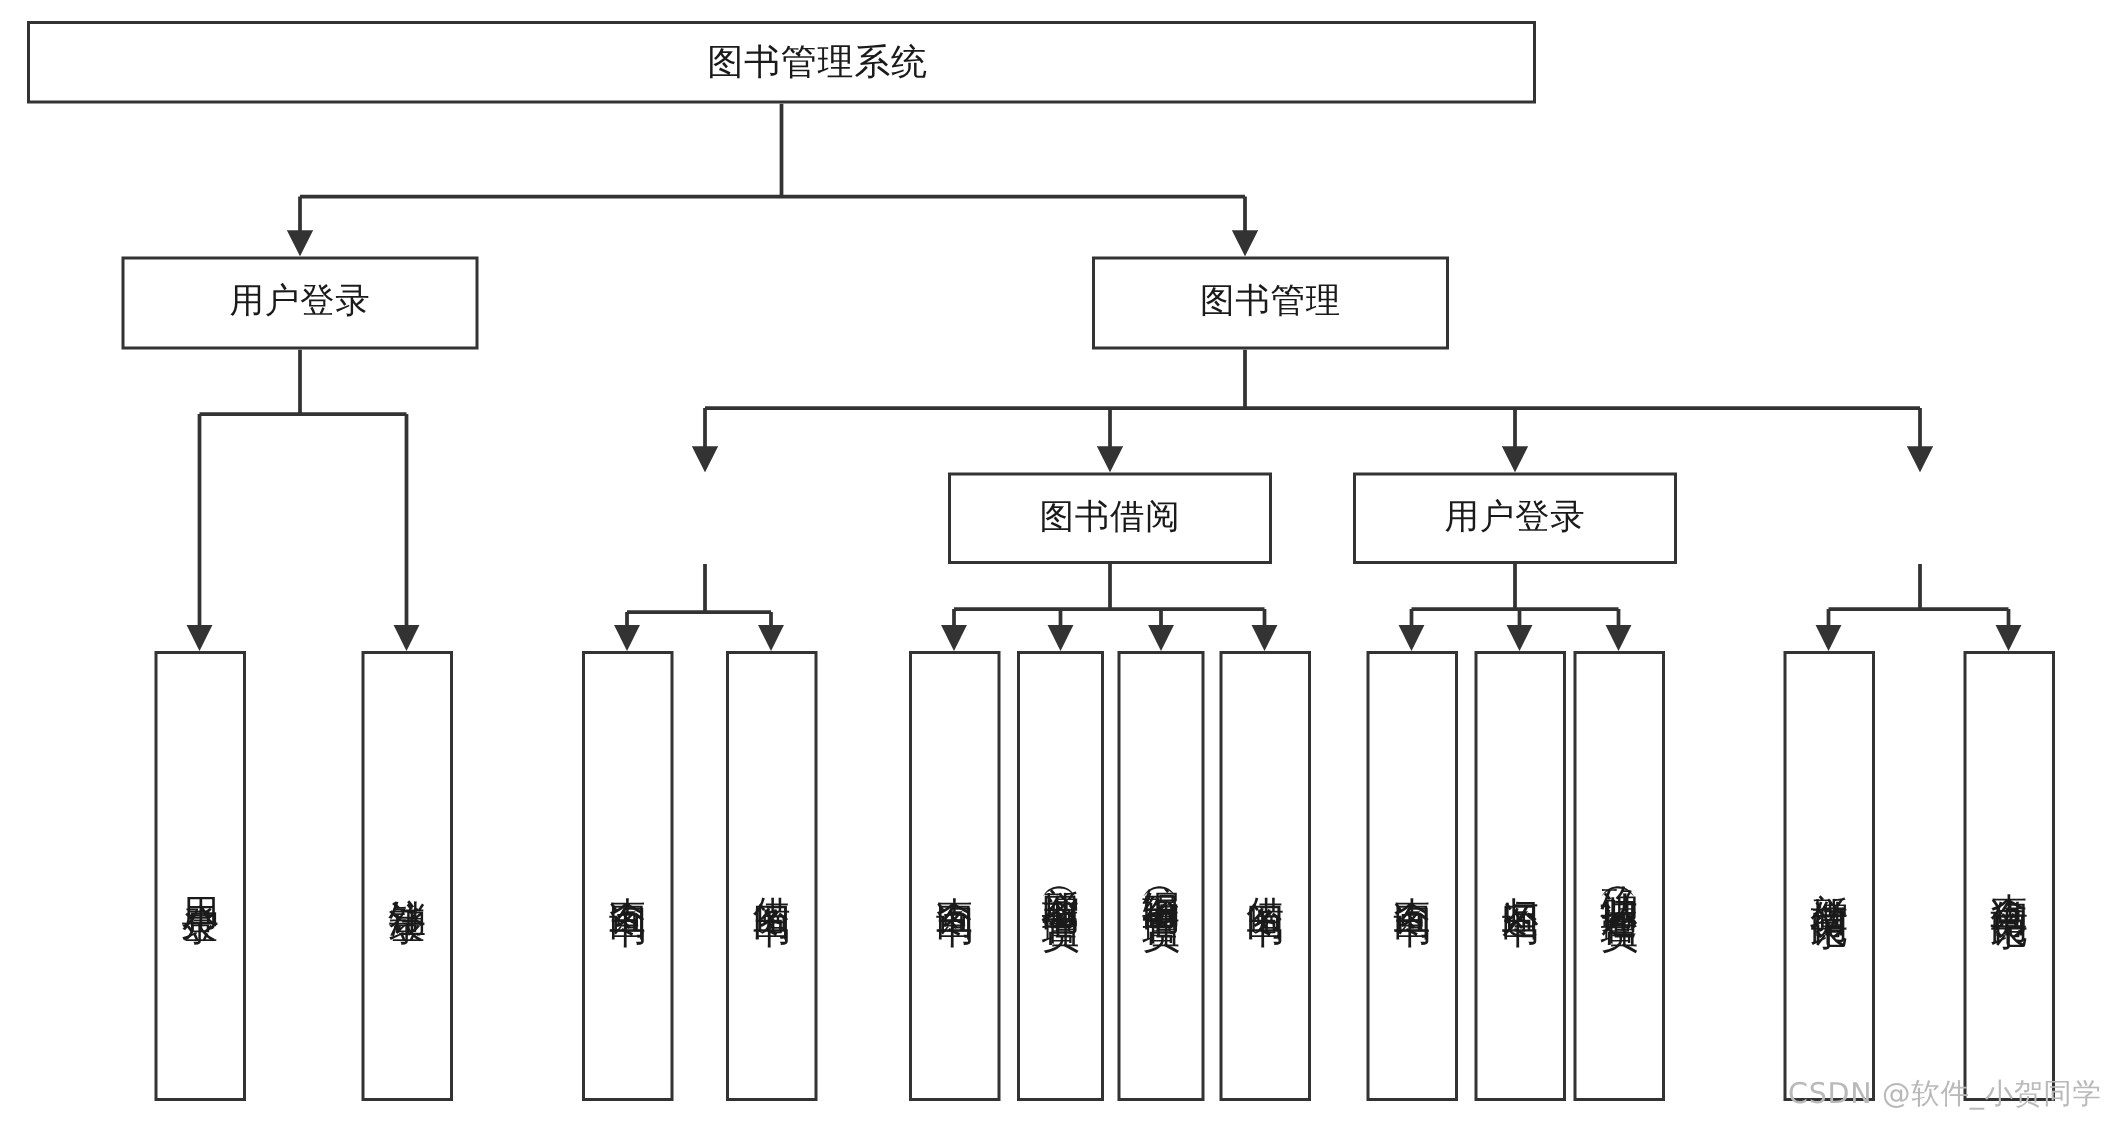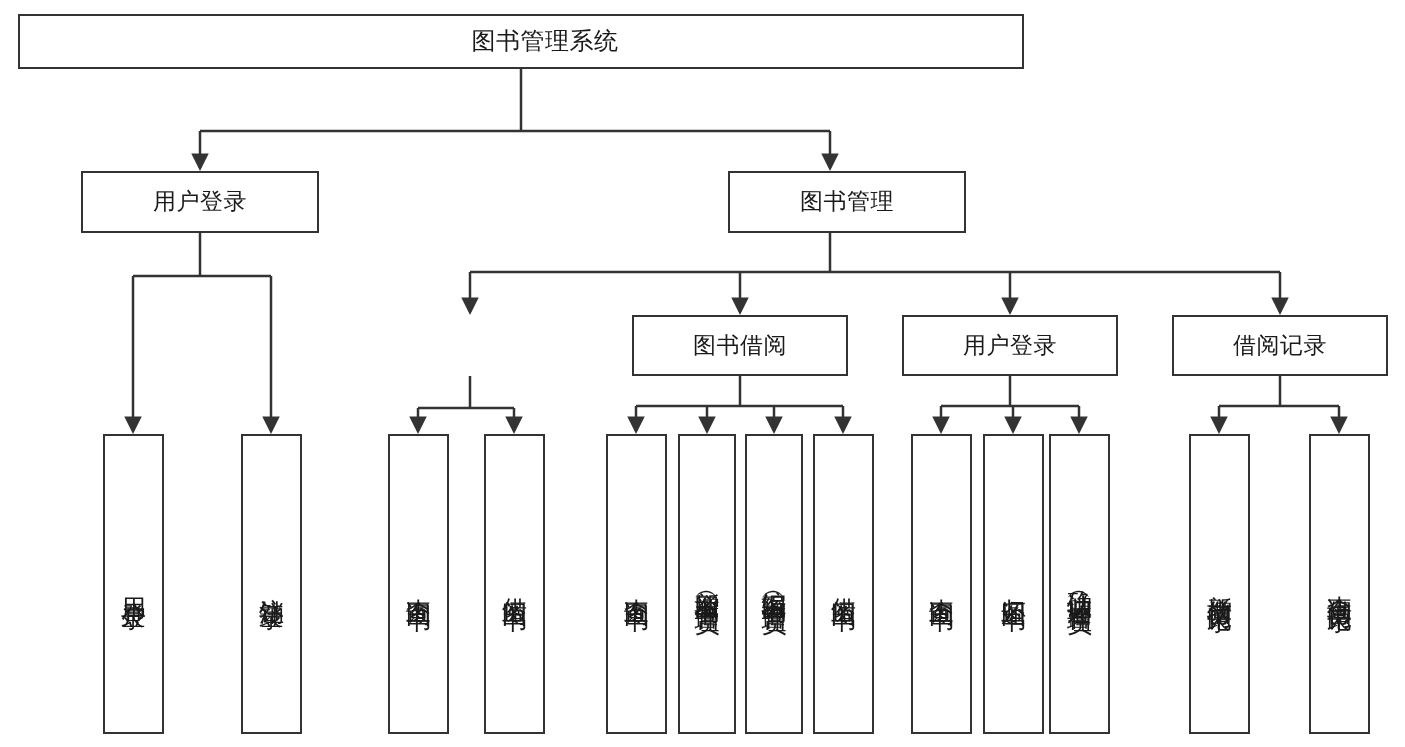--- a/index.html
+++ b/index.html
@@ -136,23 +136,20 @@
   <div class="node horiz" style="left:711px; top:171px; width:238px; height:62px;margin-left:17px;">
     <span class="label">图书管理</span>
   </div>
 
   <div class="node horiz" style="left:632px; top:315px; width:216px; height:61px;">
     <span class="label">图书借阅</span>
   </div>
   <div class="node horiz" style="left:902px; top:315px; width:216px; height:61px;">
     <span class="label">用户登录</span>
   </div>
-  <div class="node horiz" style="left:1172px; top:315px; width:216px; height:61px;">
-    <span class="label">借阅记录</span>
-  </div>
 
   <div class="node vert" style="left:103px; top:434px; width:61px; height:300px;">
     <span class="label">用户登录</span>
   </div>
   <div class="node vert" style="left:241px; top:434px; width:61px; height:300px;">
     <span class="label">注销登录</span>
   </div>
   <div class="node vert" style="left:388px; top:434px; width:61px; height:300px;">
     <span class="label">查询图书</span>
   </div>
@@ -180,14 +177,15 @@
   <div class="node vert" style="left:1049px; top:434px; width:61px; height:300px;">
     <span class="label">确认归还（管理员）</span>
   </div>
   <div class="node vert" style="left:1189px; top:434px; width:61px; height:300px;">
     <span class="label">新增借阅记录</span>
   </div>
   <div class="node vert" style="left:1309px; top:434px; width:61px; height:300px;">
     <span class="label">查询借阅记录</span>
   </div>
 
+  <div class="watermark" style="left:1192px; top:716px;">CSDN @软件_小贺同学</div>
 
 </div>
 
 </body></html>

